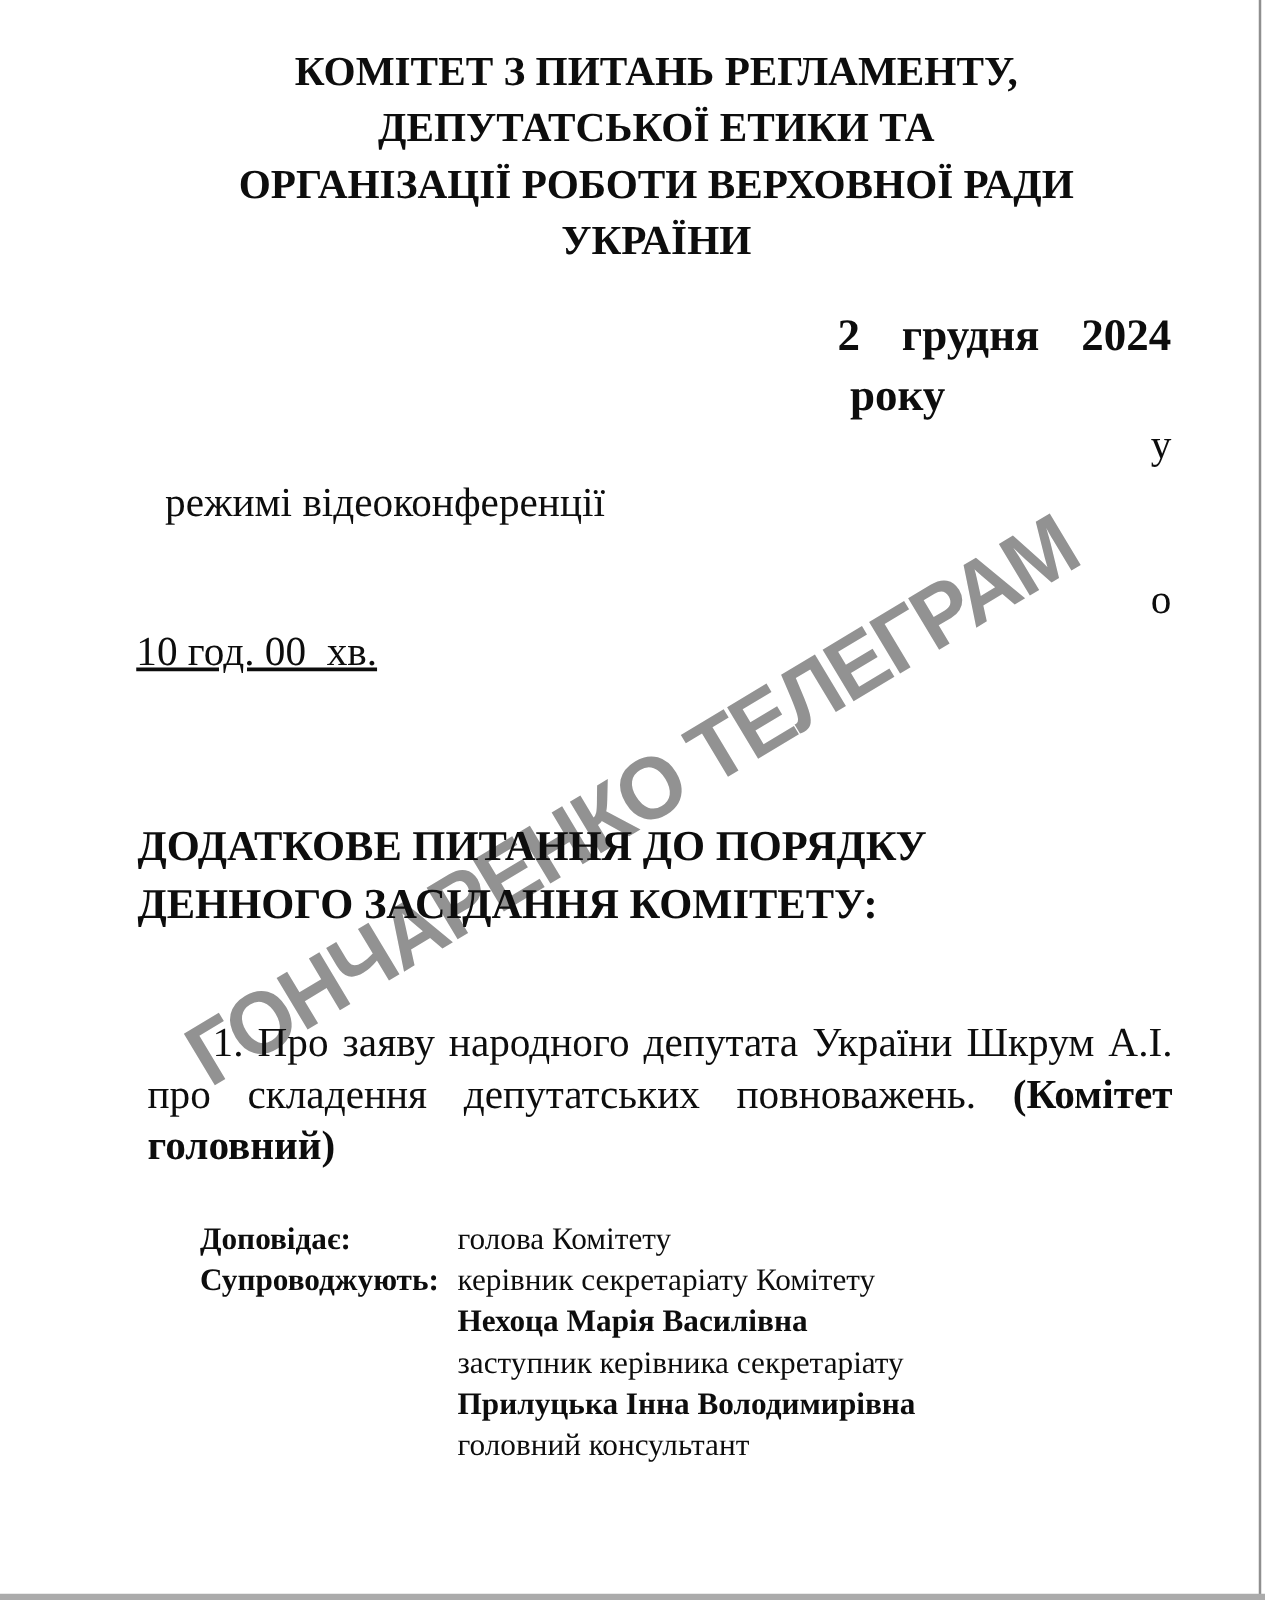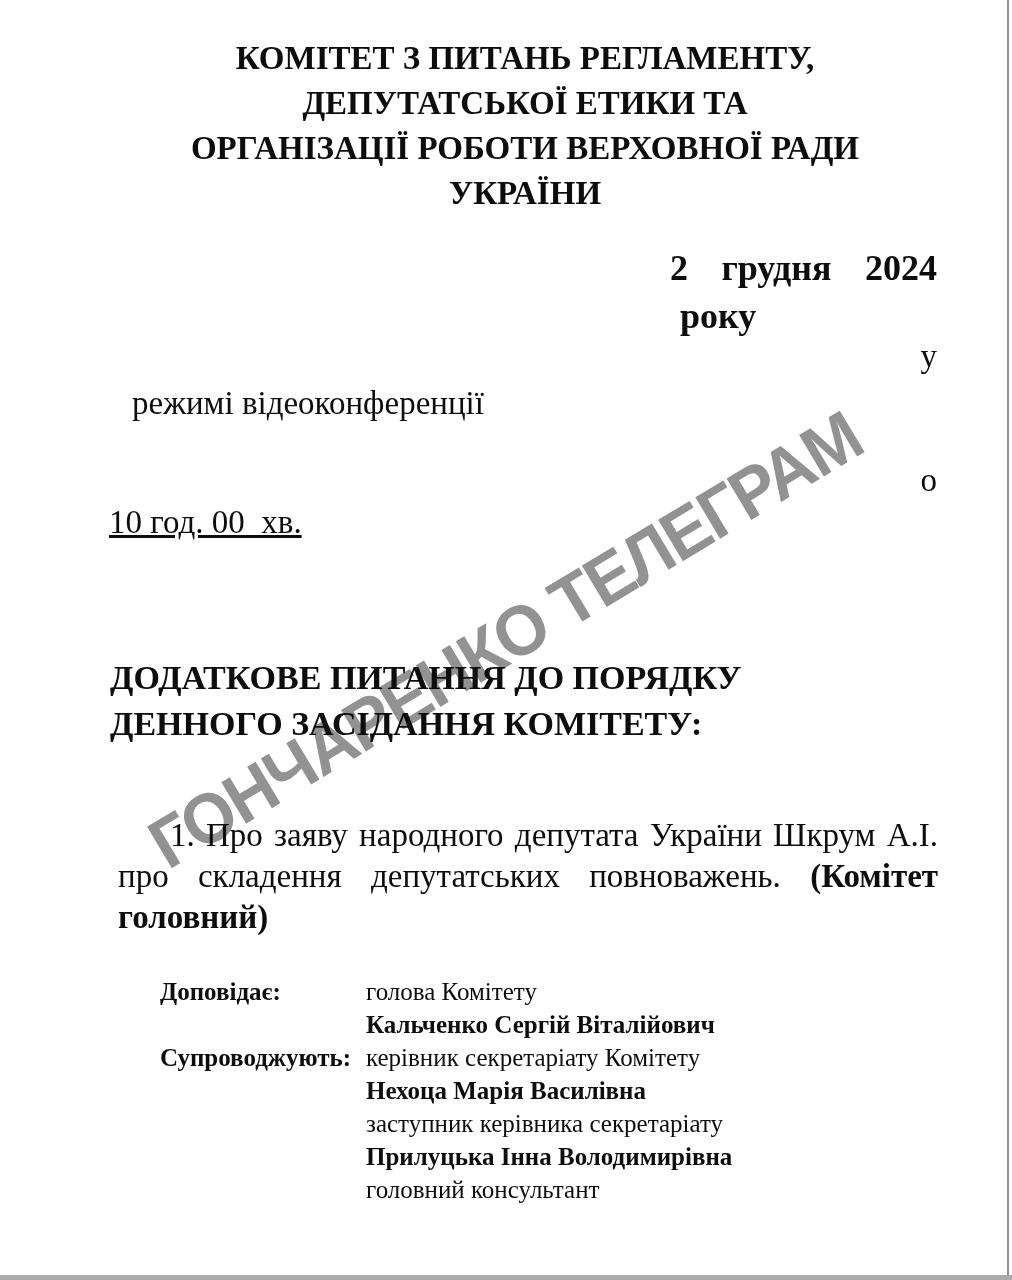--- a/index.html
+++ b/index.html
@@ -130,21 +130,20 @@
       <span>1. Про заяву народного депутата України Шкрум А.І. про складення депутатських повноважень.</span>
       <b>(Комітет головний)</b>
     </div>
 
     <div class="speakers">
 
       <div class="speaker-row">
         <div class="speaker-label">Доповідає:</div>
         <div class="speaker-entries">
           <div class="speaker-role">голова Комітету</div>
-          <div class="speaker-name">Кальченко Сергій Віталійович</div>
         </div>
       </div>
 
       <div class="speaker-row">
         <div class="speaker-label">Супроводжують:</div>
         <div class="speaker-entries">
           <div class="speaker-role">керівник секретаріату Комітету</div>
           <div class="speaker-name">Нехоца Марія Василівна</div>
           <div class="speaker-role">заступник керівника секретаріату</div>
           <div class="speaker-name">Прилуцька Інна Володимирівна</div>

